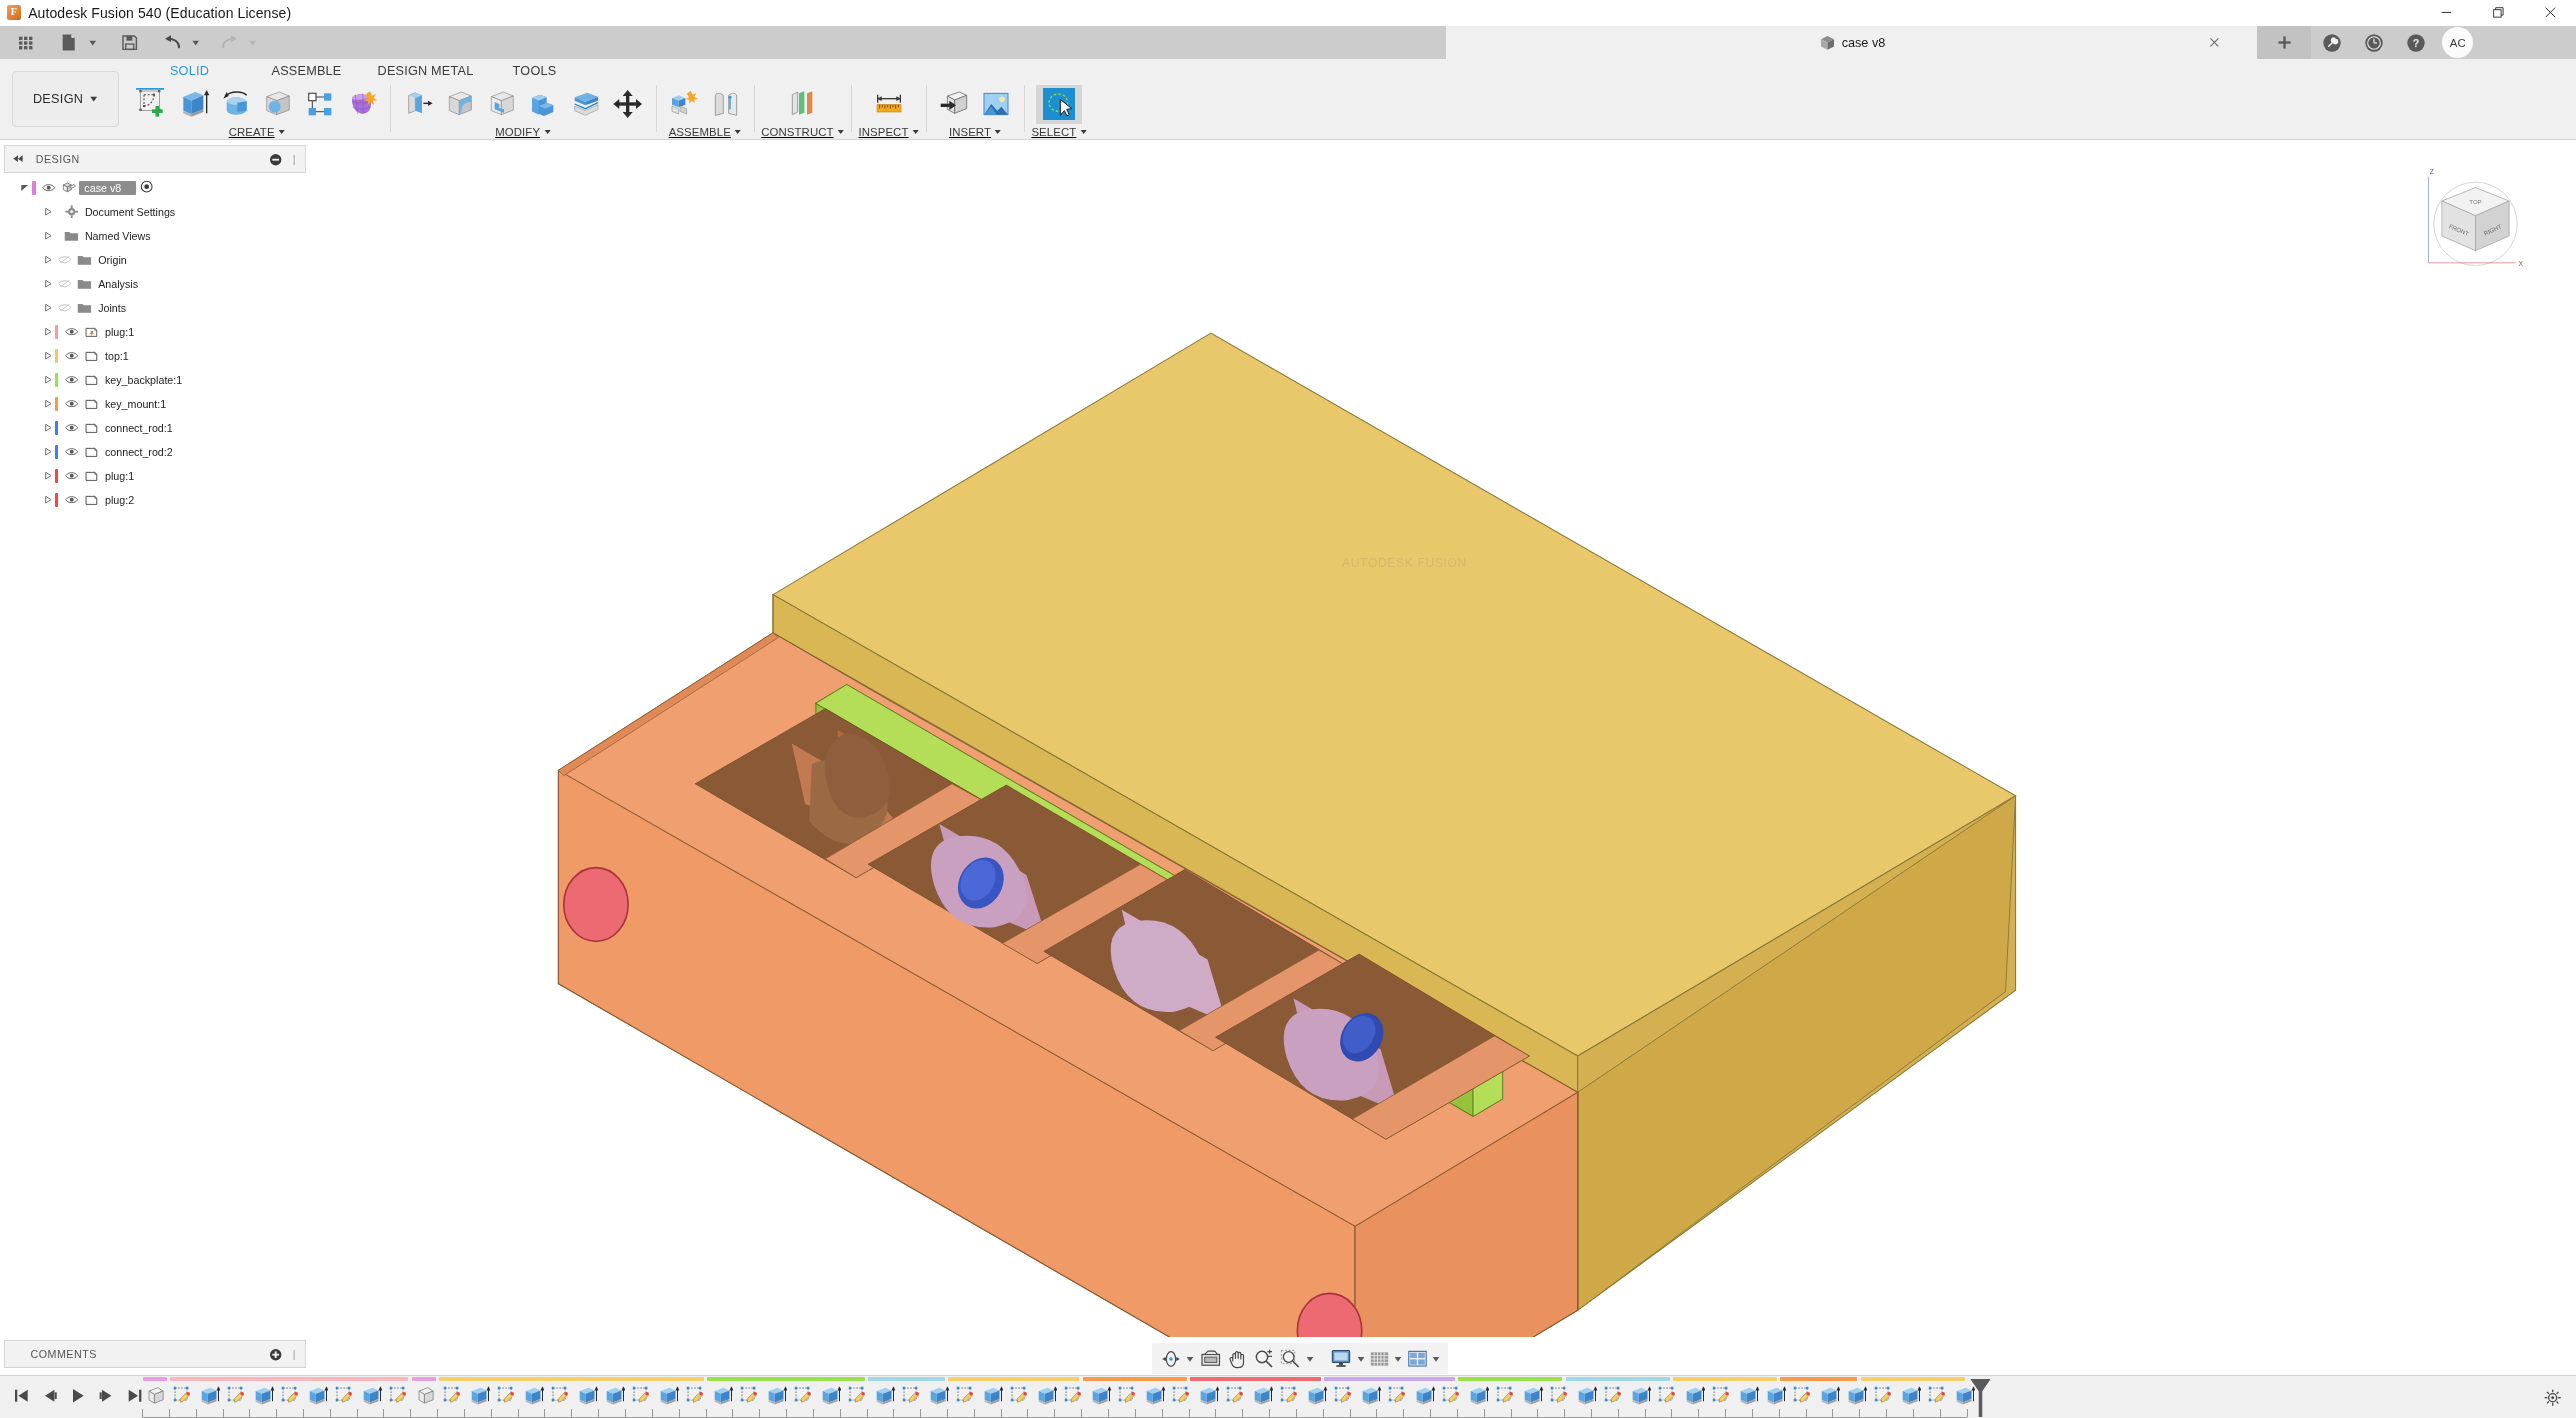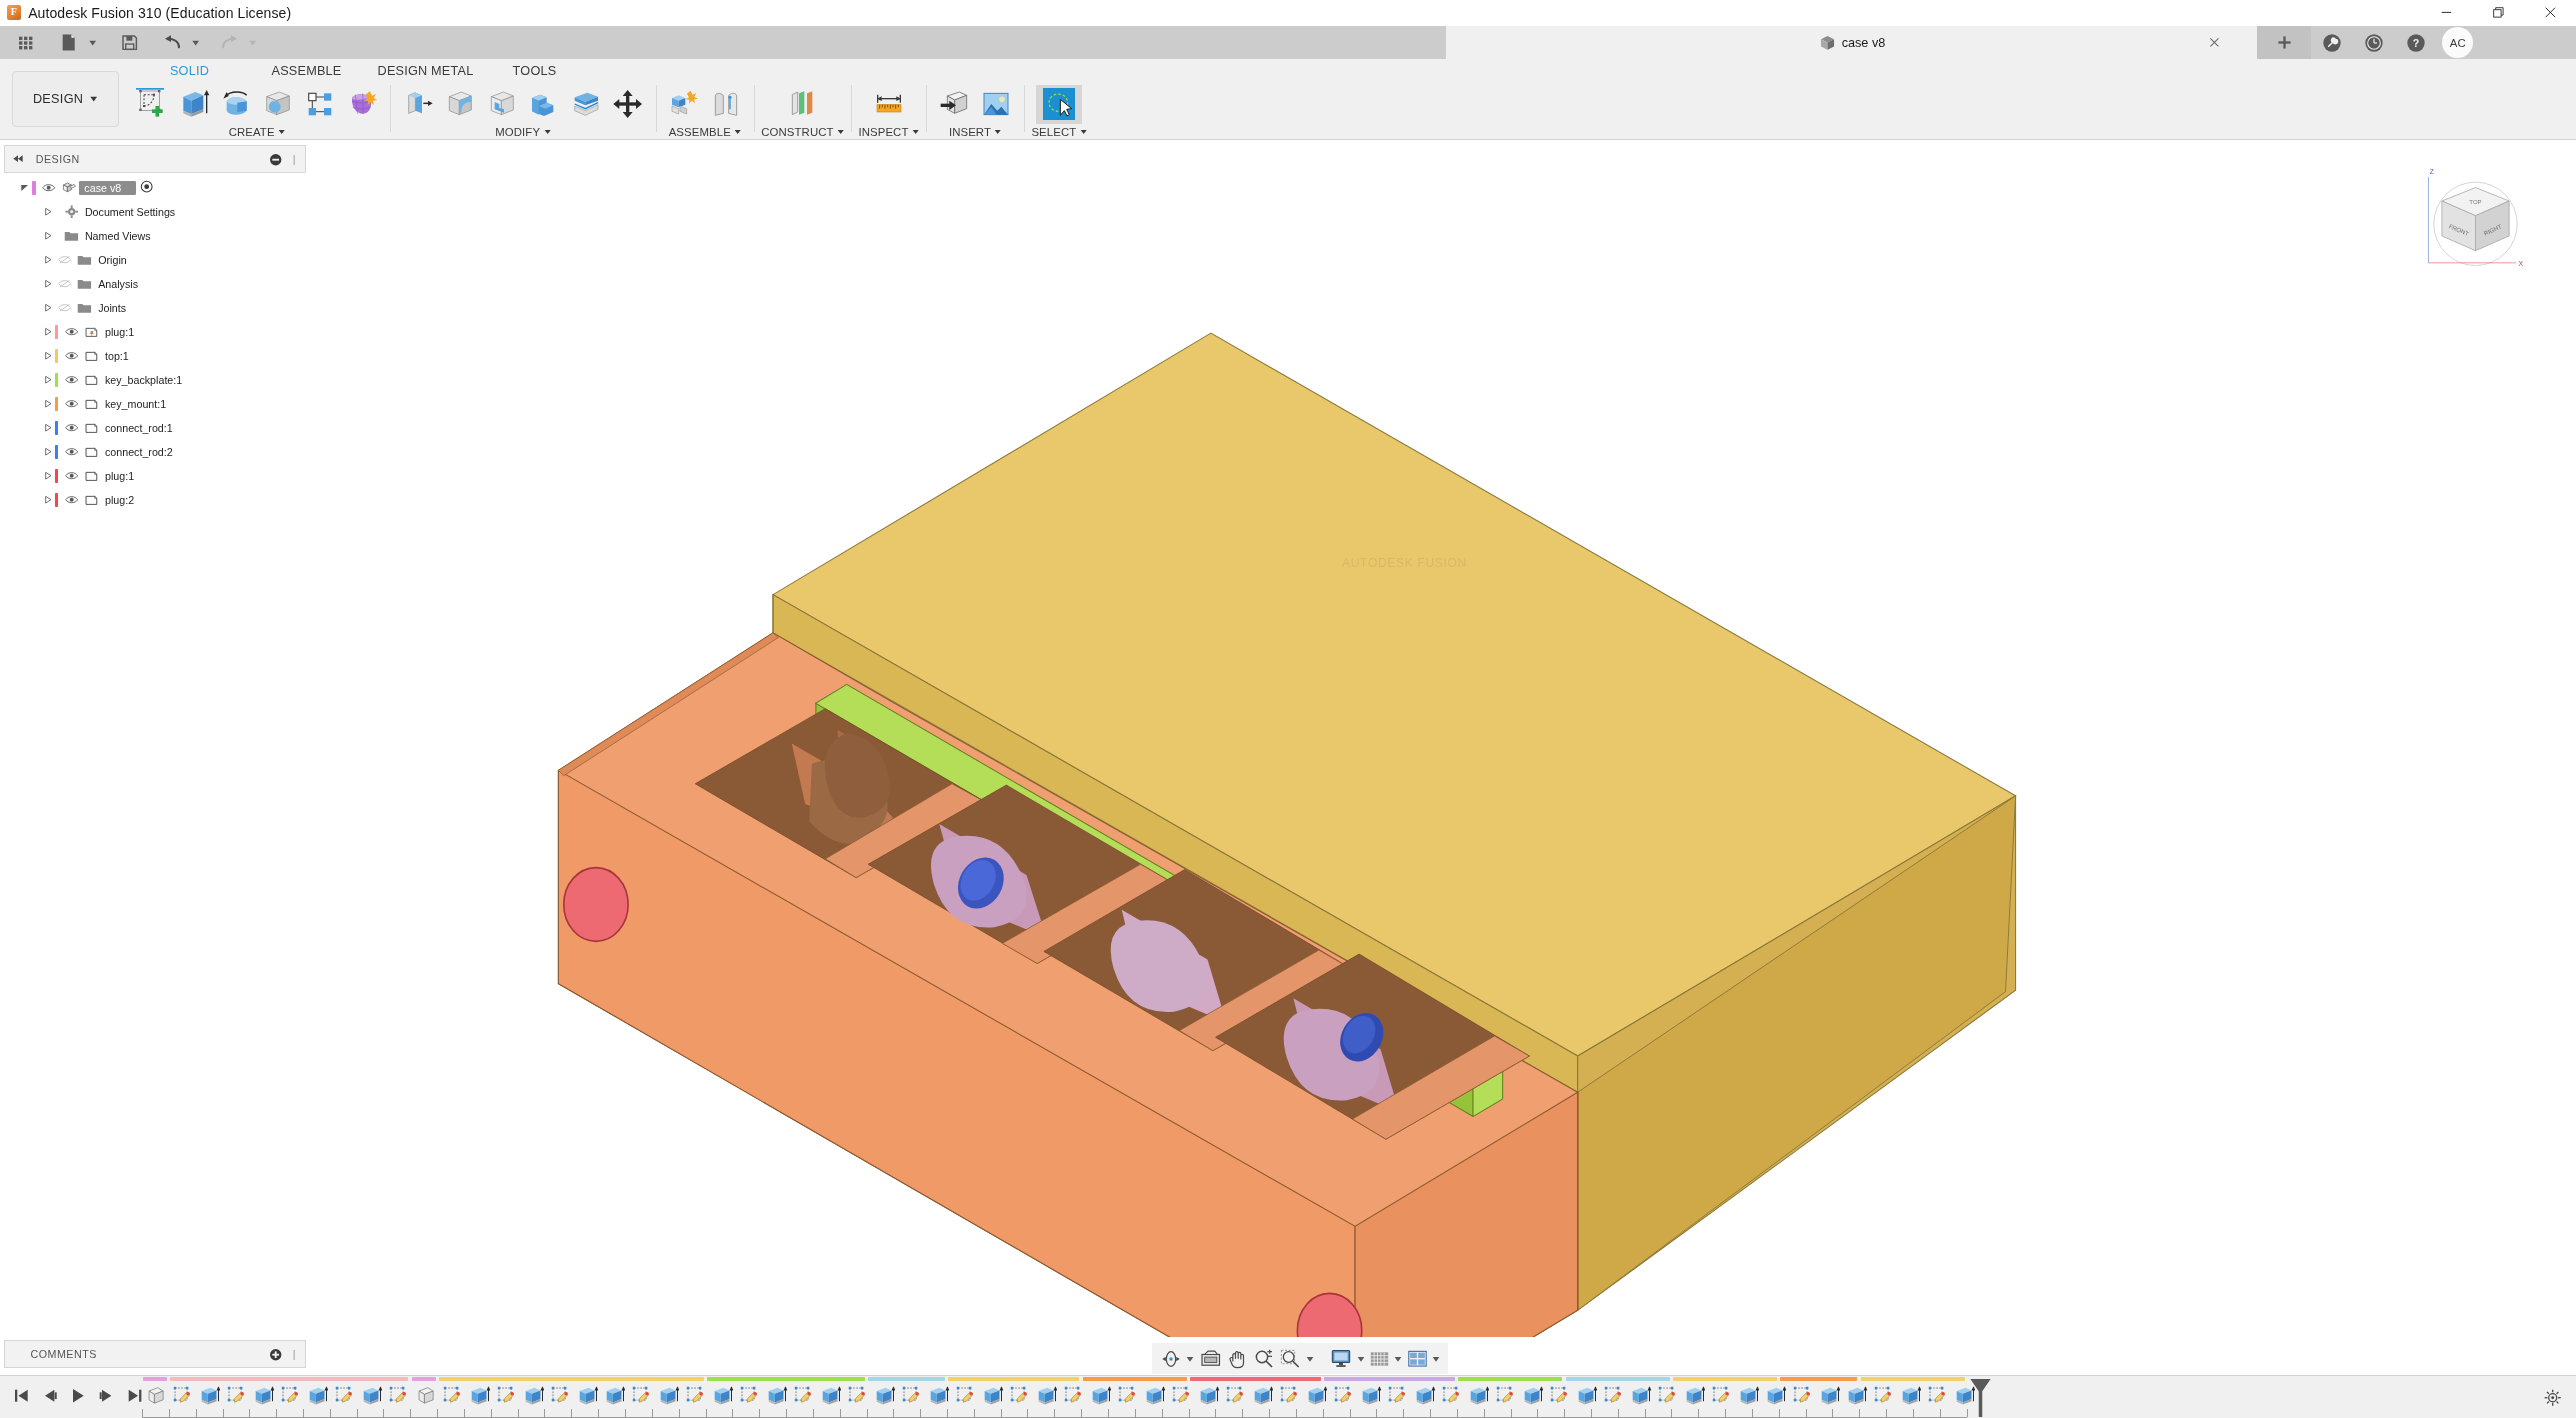--- a/index.html
+++ b/index.html
@@ -80,21 +80,21 @@
   .design-dd .txt { font-size:12.7px; color:#2b2b2b; letter-spacing:0.3px; }
   .ribbon-tabs {
     position:absolute; left:131px; top:0; display:flex; align-items:flex-start;
   }
   .rtab {
     height:24px; padding:0 0; font-size:12.7px; color:#3a3a3a;
     display:flex; align-items:center; justify-content:center;
     letter-spacing:0.2px;
   }
   .rtab.active { color:#2c9ad6; }
-  .panels { position:absolute; left:131px; top:25.5px; display:flex; height:55px; }
+  .panels { position:absolute; left:131px; top:25.5px; display:flex; height:55px;text-decoration:underline; }
   .panel { display:flex; flex-direction:column; align-items:center; position:relative; }
   .panel .btns { display:flex; align-items:flex-start; height:39px; gap:0px; }
   .panel .plabel {
     font-size:11.4px; color:#3a3a3a; display:flex; align-items:center; gap:3.4px;
     height:16px; letter-spacing:0.1px;
   }
   .pdivider { width:0.7px; background:#d8d8d8; height:47px; margin:0 6.7px; align-self:flex-start;}
   .tbtn {
     width:42px; height:39px; display:flex; align-items:center; justify-content:center;
     position:relative;
@@ -171,21 +171,21 @@
   .tl-tick { position:absolute; width:0.7px; height:7.4px; background:#9a9a9a; top:0;}
   .tl-baseline { position:absolute; left:0; top:7.4px; height:0.7px; background:#9a9a9a;}
   .tl-marker { position:absolute; top:1.3px; }
   .tl-settings { position:absolute; right:14.8px; top:13.4px; }
 </style>
 </head>
 <body>
 
 <div class="titlebar">
   <div class="app-icon"></div>
-  <div class="app-title">Autodesk Fusion 310 (Education License)</div>
+  <div class="app-title">Autodesk Fusion 540 (Education License)</div>
   <div class="win-controls">
     <div class="win-btn">
       <svg width="14.8" height="14.8" viewBox="0 0 22 22">
           <line x1="4" y1="11" x2="18" y2="11" stroke="#222" stroke-width="1.4"></line>
         </svg>
     </div>
     <div class="win-btn">
       <svg width="14.8" height="14.8" viewBox="0 0 22 22">
         <rect x="4" y="7" width="11" height="11" fill="none" stroke="#222" stroke-width="1.3"></rect>
         <polyline points="7,7 7,4 18,4 18,15 15,15" fill="none" stroke="#222" stroke-width="1.3"></polyline>

